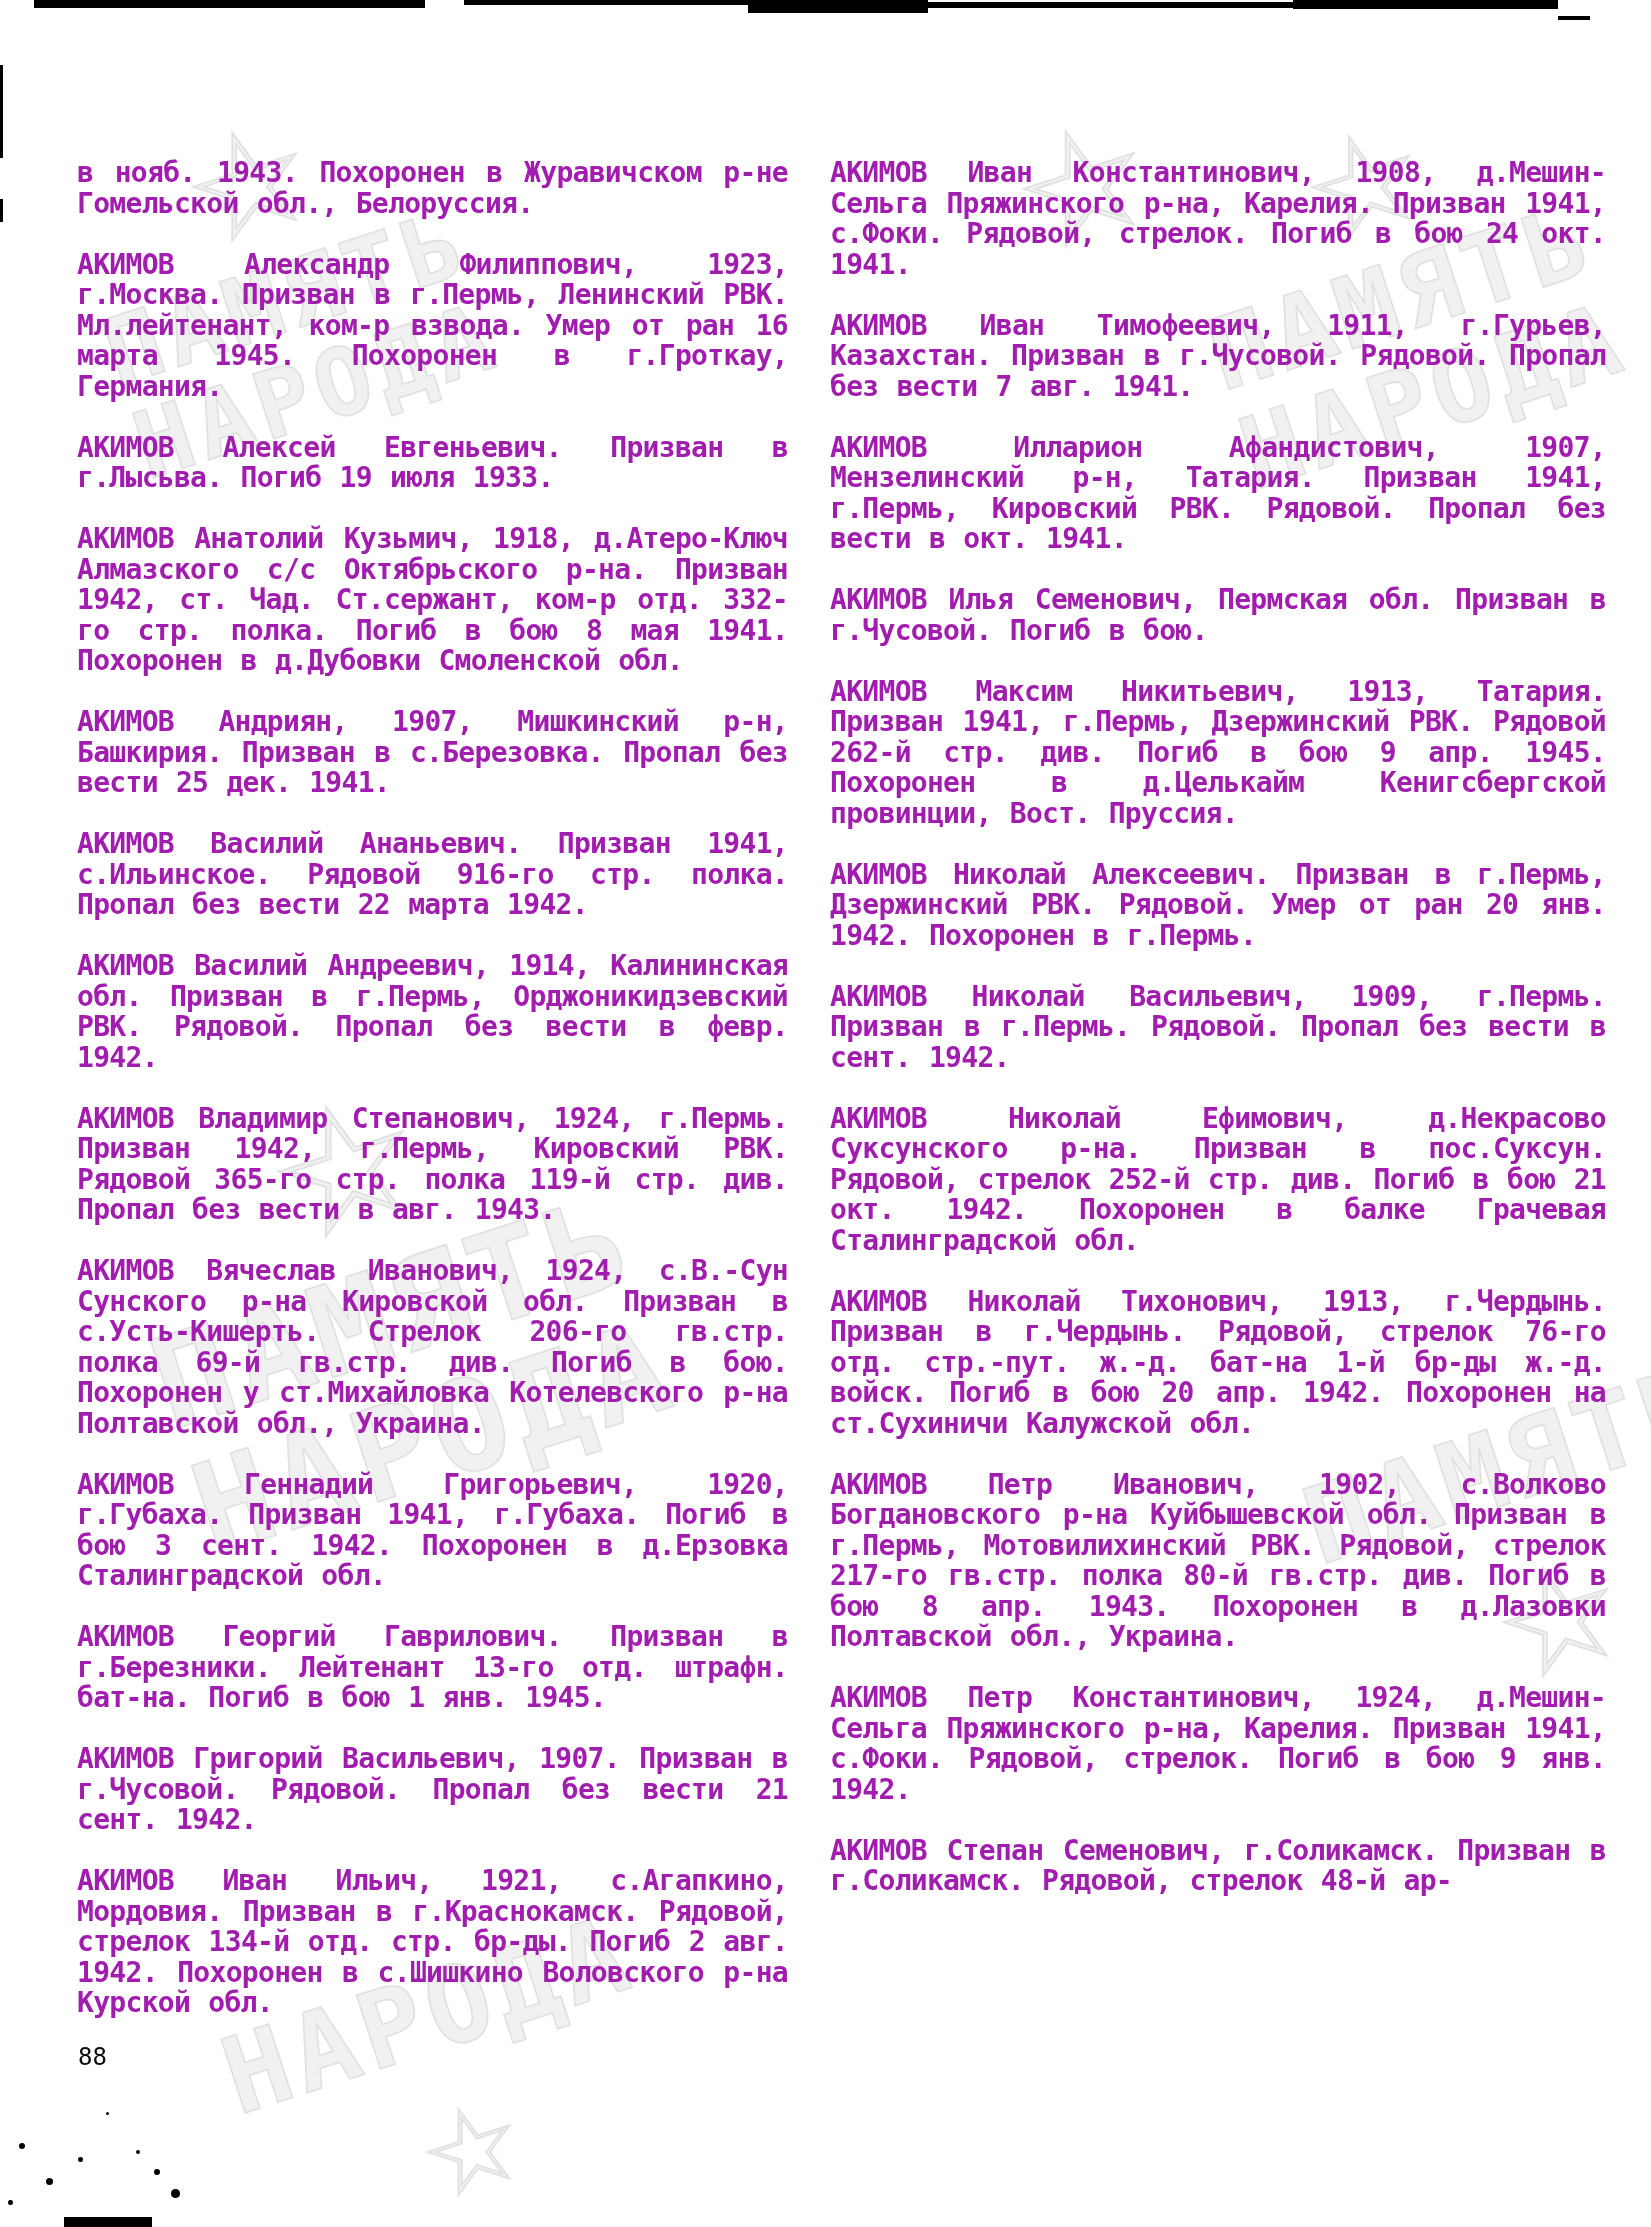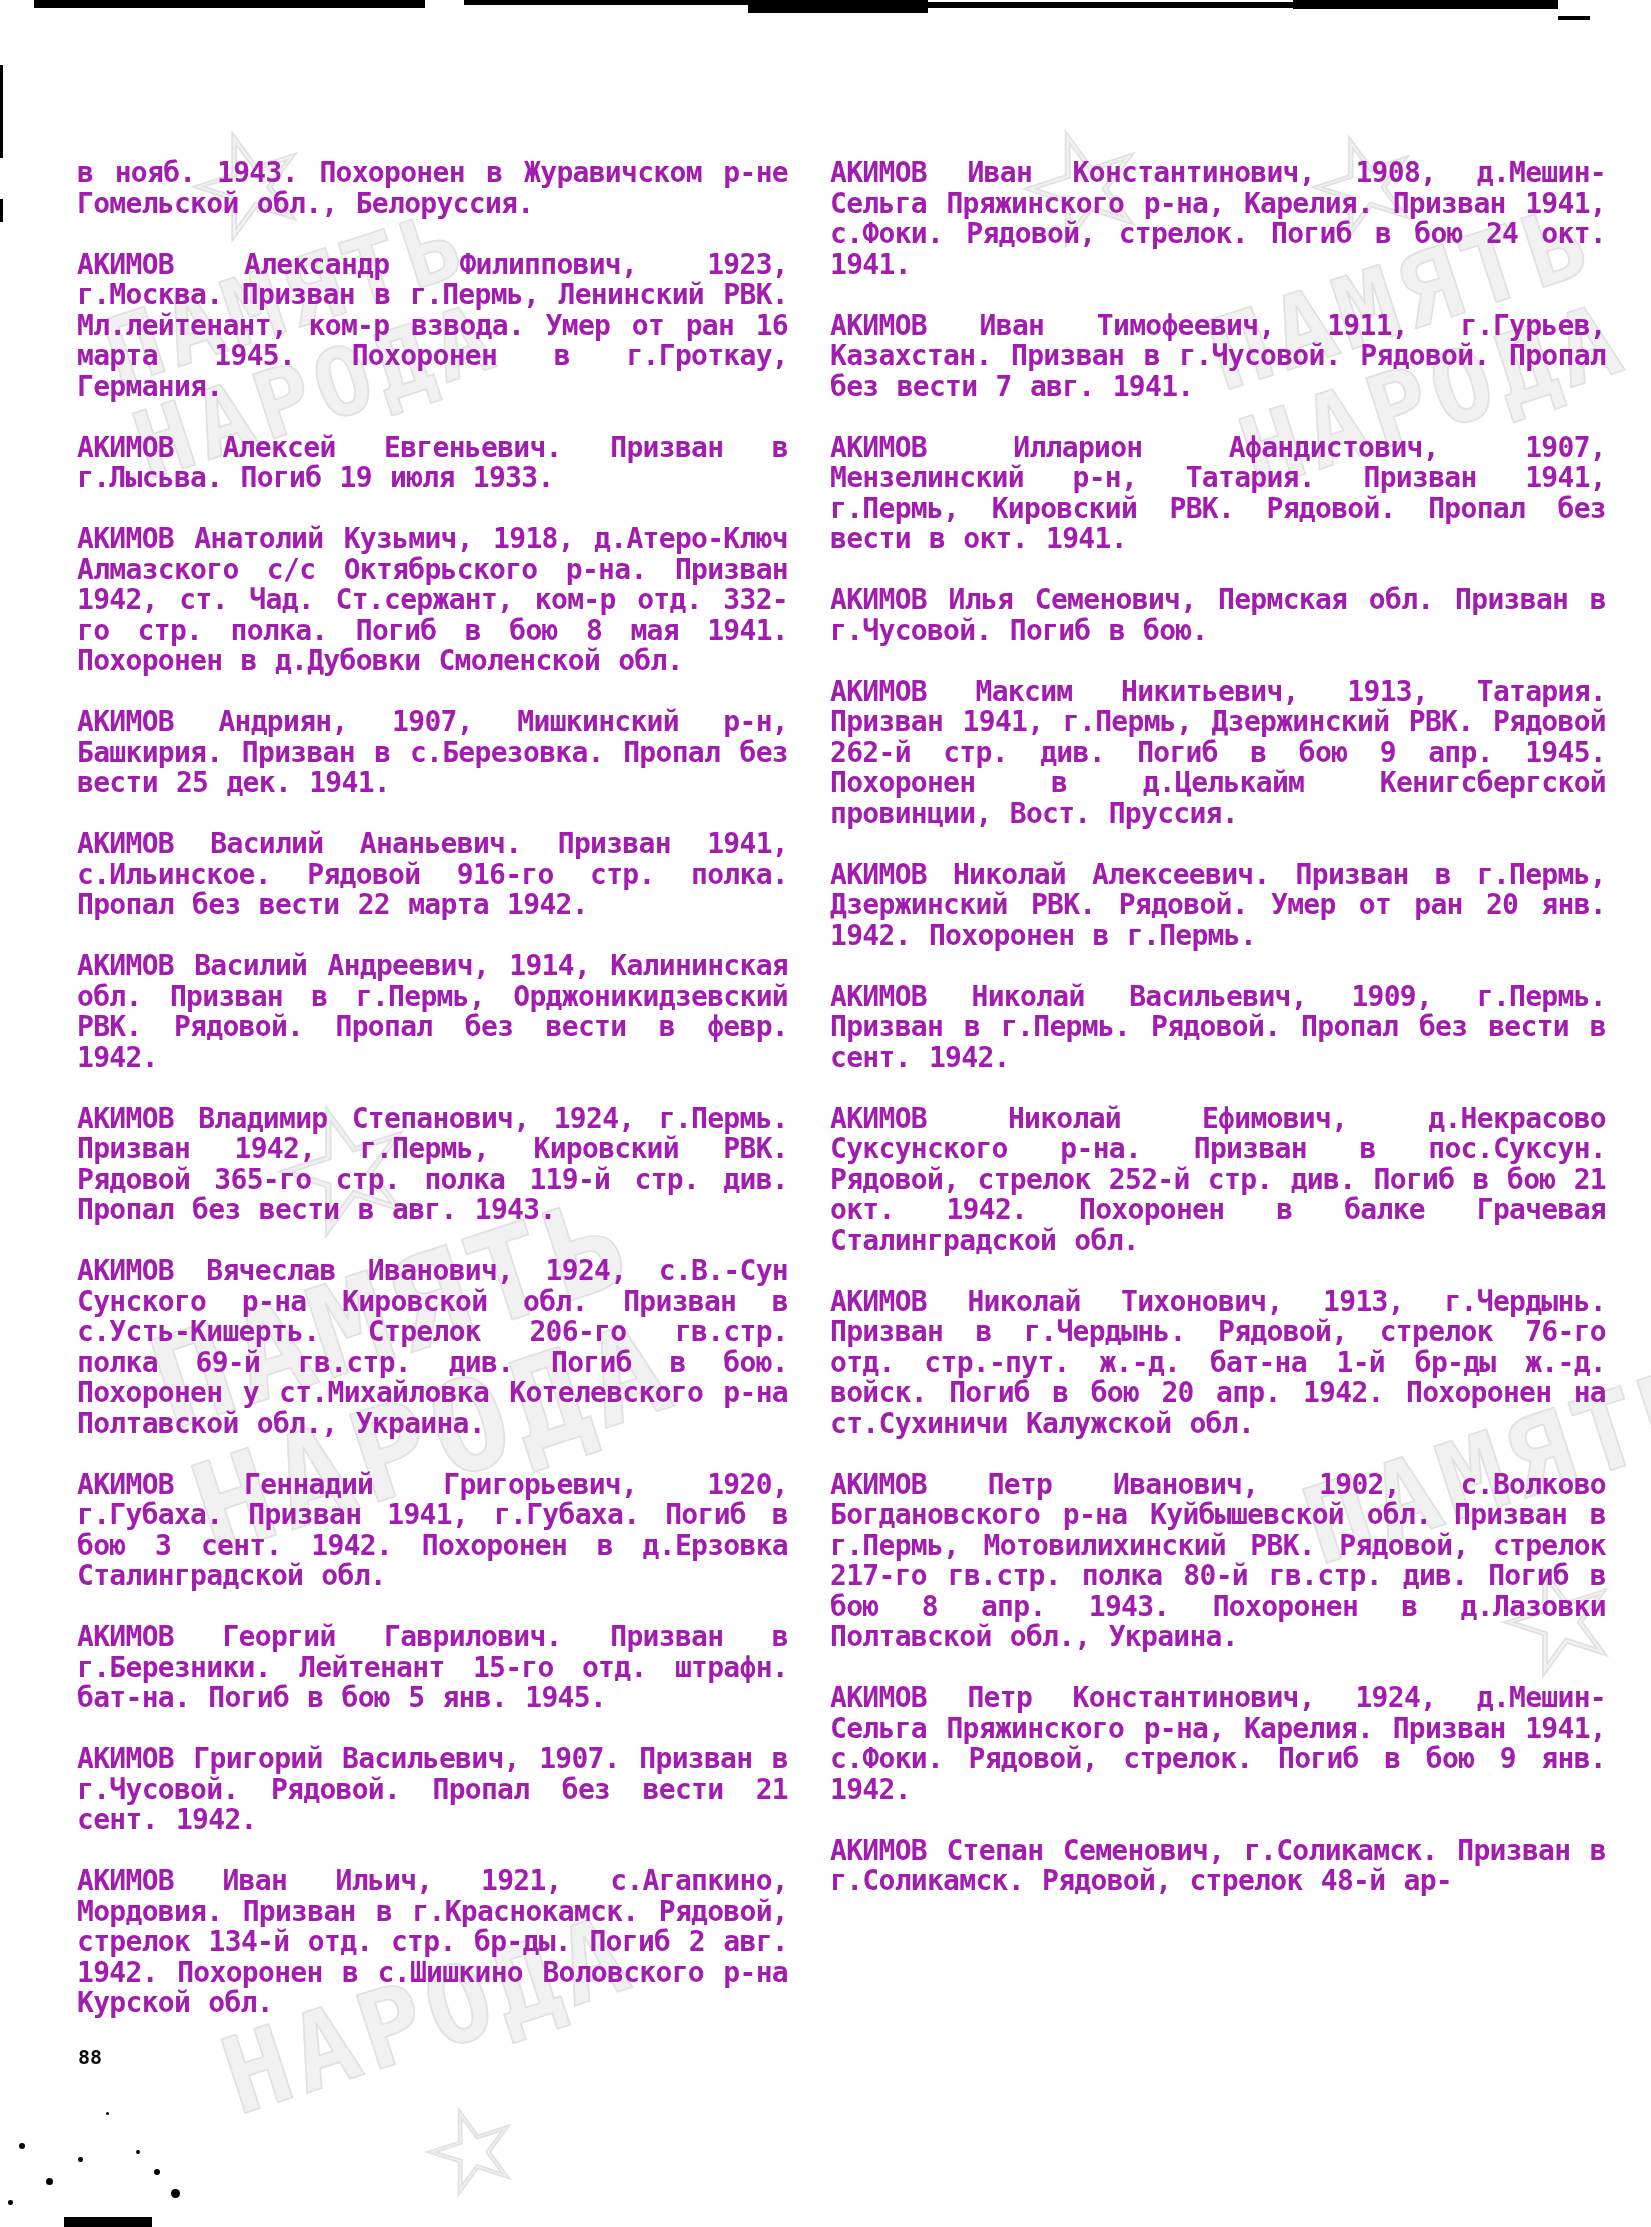--- a/index.html
+++ b/index.html
@@ -27,21 +27,21 @@
     font-weight:700;
     letter-spacing:-0.7px;
     color:#a21caf;
     text-align:justify;
     word-spacing:2px;
   }
   .entry:last-child { margin-bottom:4px; }
 
   .page-number {
     position:absolute; left:78px; top:2042px;
-    font-size:20px; line-height:30.5px; font-weight:700;
+    font-size:24px; line-height:30.5px; font-weight:400;
     color:#0d0d0d; z-index:2;
   }
 
   
   .wm {
     position:absolute; z-index:1;
     transform:rotate(-18deg);
     color:#f1f1f1;
     -webkit-text-stroke:1.7px #e1e1e1;
     text-align:center;
@@ -95,21 +95,21 @@
     <p class="entry">в нояб. 1943. Похоронен в Журавичском р-не Гомельской обл., Белоруссия.</p>
     <p class="entry">АКИМОВ Александр Филиппович, 1923, г.Москва. Призван в г.Пермь, Ленинский РВК. Мл.лейтенант, ком-р взвода. Умер от ран 16 марта 1945. Похоронен в г.Гроткау, Германия.</p>
     <p class="entry">АКИМОВ Алексей Евгеньевич. Призван в г.Лысьва. Погиб 19 июля 1933.</p>
     <p class="entry">АКИМОВ Анатолий Кузьмич, 1918, д.Атеро-Ключ Алмазского с/с Октябрьского р-на. Призван 1942, ст. Чад. Ст.сержант, ком-р отд. 332-го стр. полка. Погиб в бою 8 мая 1941. Похоронен в д.Дубовки Смоленской обл.</p>
     <p class="entry">АКИМОВ Андриян, 1907, Мишкинский р-н, Башкирия. Призван в с.Березовка. Пропал без вести 25 дек. 1941.</p>
     <p class="entry">АКИМОВ Василий Ананьевич. Призван 1941, с.Ильинское. Рядовой 916-го стр. полка. Пропал без вести 22 марта 1942.</p>
     <p class="entry">АКИМОВ Василий Андреевич, 1914, Калининская обл. Призван в г.Пермь, Орджоникидзевский РВК. Рядовой. Пропал без вести в февр. 1942.</p>
     <p class="entry">АКИМОВ Владимир Степанович, 1924, г.Пермь. Призван 1942, г.Пермь, Кировский РВК. Рядовой 365-го стр. полка 119-й стр. див. Пропал без вести в авг. 1943.</p>
     <p class="entry">АКИМОВ Вячеслав Иванович, 1924, с.В.-Сун Сунского р-на Кировской обл. Призван в с.Усть-Кишерть. Стрелок 206-го гв.стр. полка 69-й гв.стр. див. Погиб в бою. Похоронен у ст.Михайловка Котелевского р-на Полтавской обл., Украина.</p>
     <p class="entry">АКИМОВ Геннадий Григорьевич, 1920, г.Губаха. Призван 1941, г.Губаха. Погиб в бою 3 сент. 1942. Похоронен в д.Ерзовка Сталинградской обл.</p>
-    <p class="entry">АКИМОВ Георгий Гаврилович. Призван в г.Березники. Лейтенант 15-го отд. штрафн. бат-на. Погиб в бою 5 янв. 1945.</p>
+    <p class="entry">АКИМОВ Георгий Гаврилович. Призван в г.Березники. Лейтенант 13-го отд. штрафн. бат-на. Погиб в бою 1 янв. 1945.</p>
     <p class="entry">АКИМОВ Григорий Васильевич, 1907. Призван в г.Чусовой. Рядовой. Пропал без вести 21 сент. 1942.</p>
     <p class="entry">АКИМОВ Иван Ильич, 1921, с.Агапкино, Мордовия. Призван в г.Краснокамск. Рядовой, стрелок 134-й отд. стр. бр-ды. Погиб 2 авг. 1942. Похоронен в с.Шишкино Воловского р-на Курской обл.</p>
   </section>
   <section class="col col-right">
     <p class="entry">АКИМОВ Иван Константинович, 1908, д.Мешин-Сельга Пряжинского р-на, Карелия. Призван 1941, с.Фоки. Рядовой, стрелок. Погиб в бою 24 окт. 1941.</p>
     <p class="entry">АКИМОВ Иван Тимофеевич, 1911, г.Гурьев, Казахстан. Призван в г.Чусовой. Рядовой. Пропал без вести 7 авг. 1941.</p>
     <p class="entry">АКИМОВ Илларион Афандистович, 1907, Мензелинский р-н, Татария. Призван 1941, г.Пермь, Кировский РВК. Рядовой. Пропал без вести в окт. 1941.</p>
     <p class="entry">АКИМОВ Илья Семенович, Пермская обл. Призван в г.Чусовой. Погиб в бою.</p>
     <p class="entry">АКИМОВ Максим Никитьевич, 1913, Татария. Призван 1941, г.Пермь, Дзержинский РВК. Рядовой 262-й стр. див. Погиб в бою 9 апр. 1945. Похоронен в д.Целькайм Кенигсбергской провинции, Вост. Пруссия.</p>
     <p class="entry">АКИМОВ Николай Алексеевич. Призван в г.Пермь, Дзержинский РВК. Рядовой. Умер от ран 20 янв. 1942. Похоронен в г.Пермь.</p>

